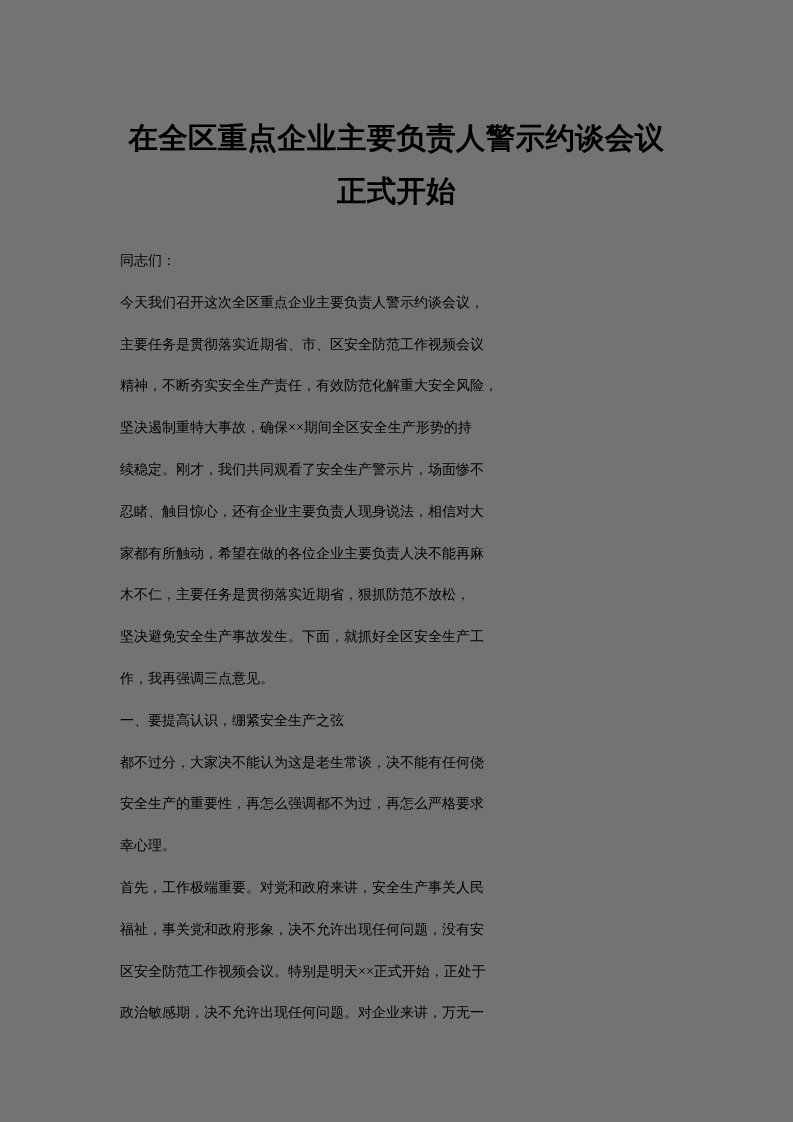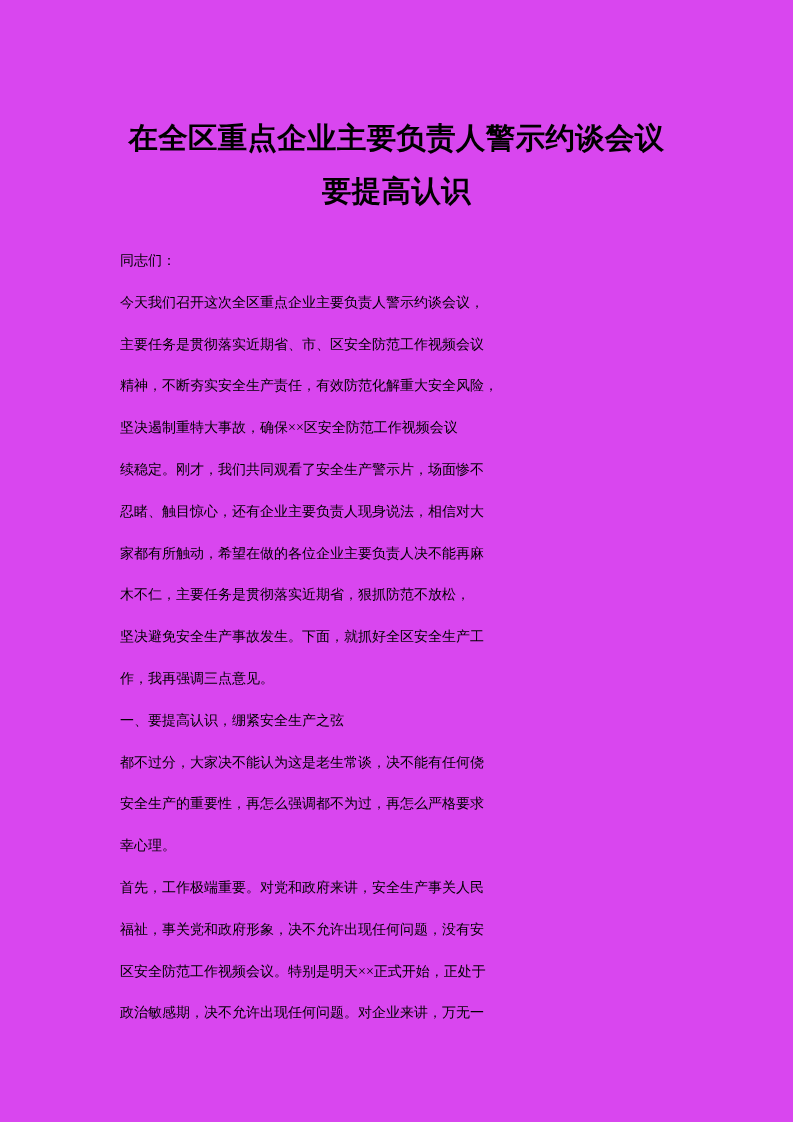--- a/index.html
+++ b/index.html
@@ -10,21 +10,21 @@
     width: 793px;
     height: 1122px;
     background: #ffffff;
     color: #000000;
     font-family: "Liberation Serif", "DejaVu Serif", serif;
   }
   .page {
     position: relative;
     width: 793px;
     height: 1122px;
-    background: #d946ef;
+    background: #737373;
     overflow: hidden;
   }
   .doc-title {
     padding-top: 112px;
     margin: 0 118px;
     text-align: center;
     font-weight: 700;
     font-size: 29.4px;
     line-height: 53px;
     letter-spacing: 0.4px;
@@ -42,29 +42,29 @@
     height: 41.8px;
   }
 </style>
 </head>
 <body>
 
 <div class="page">
 
   <div class="doc-title">
     <div class="title-line">在全区重点企业主要负责人警示约谈会议</div>
-    <div class="title-line">要提高认识</div>
+    <div class="title-line">正式开始</div>
   </div>
 
   <div class="doc-body">
     <div class="body-line">同志们：</div>
     <div class="body-line">今天我们召开这次全区重点企业主要负责人警示约谈会议，</div>
     <div class="body-line">主要任务是贯彻落实近期省、市、区安全防范工作视频会议</div>
     <div class="body-line">精神，不断夯实安全生产责任，有效防范化解重大安全风险，</div>
-    <div class="body-line">坚决遏制重特大事故，确保××区安全防范工作视频会议</div>
+    <div class="body-line">坚决遏制重特大事故，确保××期间全区安全生产形势的持</div>
     <div class="body-line">续稳定。刚才，我们共同观看了安全生产警示片，场面惨不</div>
     <div class="body-line">忍睹、触目惊心，还有企业主要负责人现身说法，相信对大</div>
     <div class="body-line">家都有所触动，希望在做的各位企业主要负责人决不能再麻</div>
     <div class="body-line">木不仁，主要任务是贯彻落实近期省，狠抓防范不放松，</div>
     <div class="body-line">坚决避免安全生产事故发生。下面，就抓好全区安全生产工</div>
     <div class="body-line">作，我再强调三点意见。</div>
     <div class="body-line">一、要提高认识，绷紧安全生产之弦</div>
     <div class="body-line">都不过分，大家决不能认为这是老生常谈，决不能有任何侥</div>
     <div class="body-line">安全生产的重要性，再怎么强调都不为过，再怎么严格要求</div>
     <div class="body-line">幸心理。</div>

